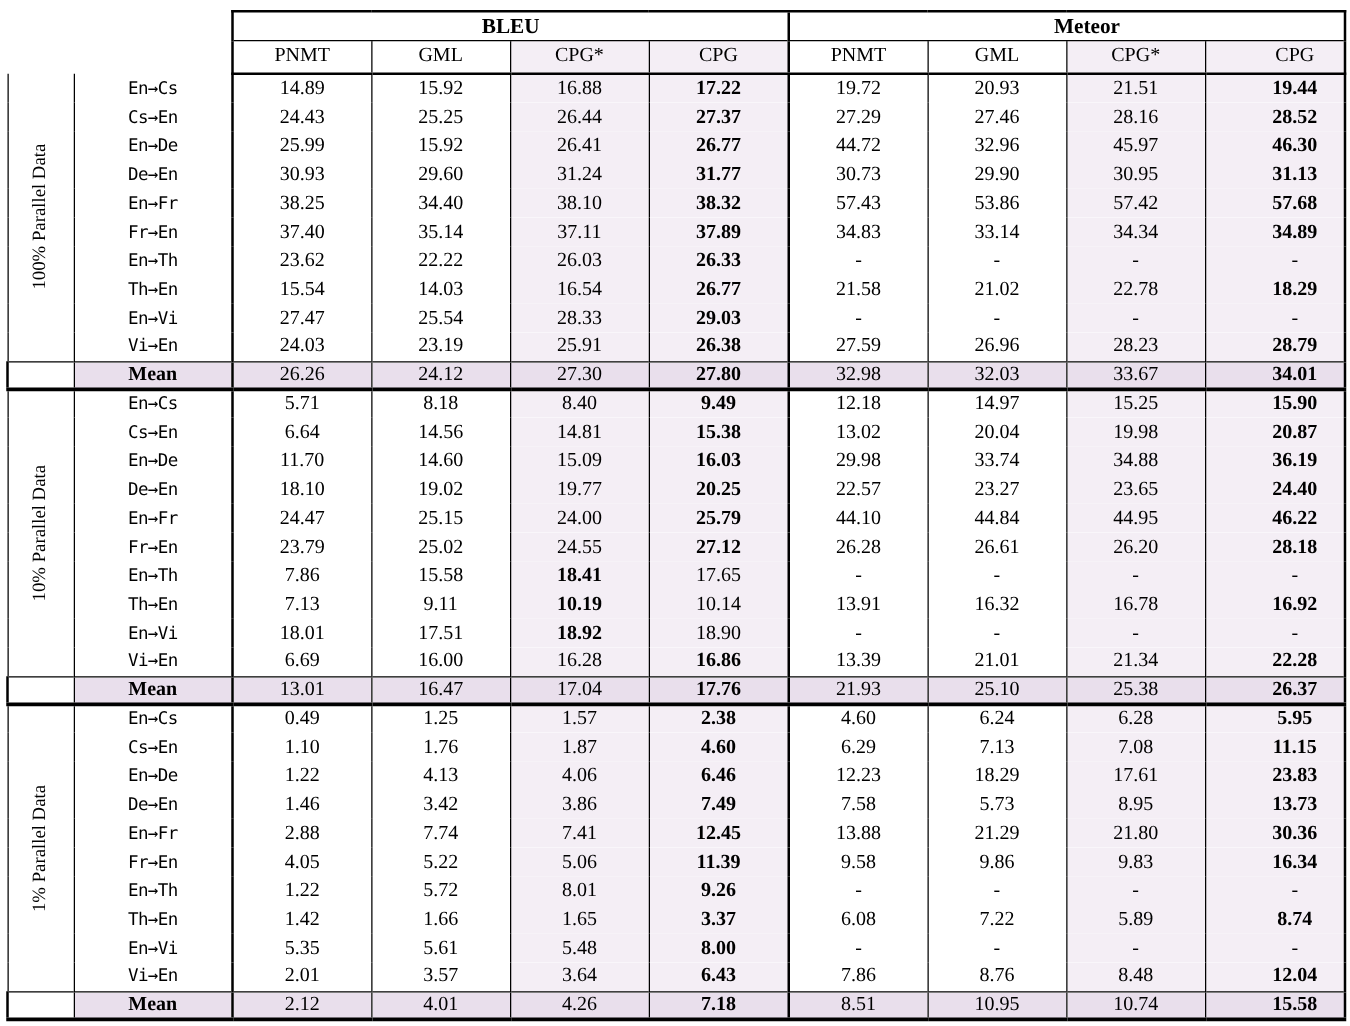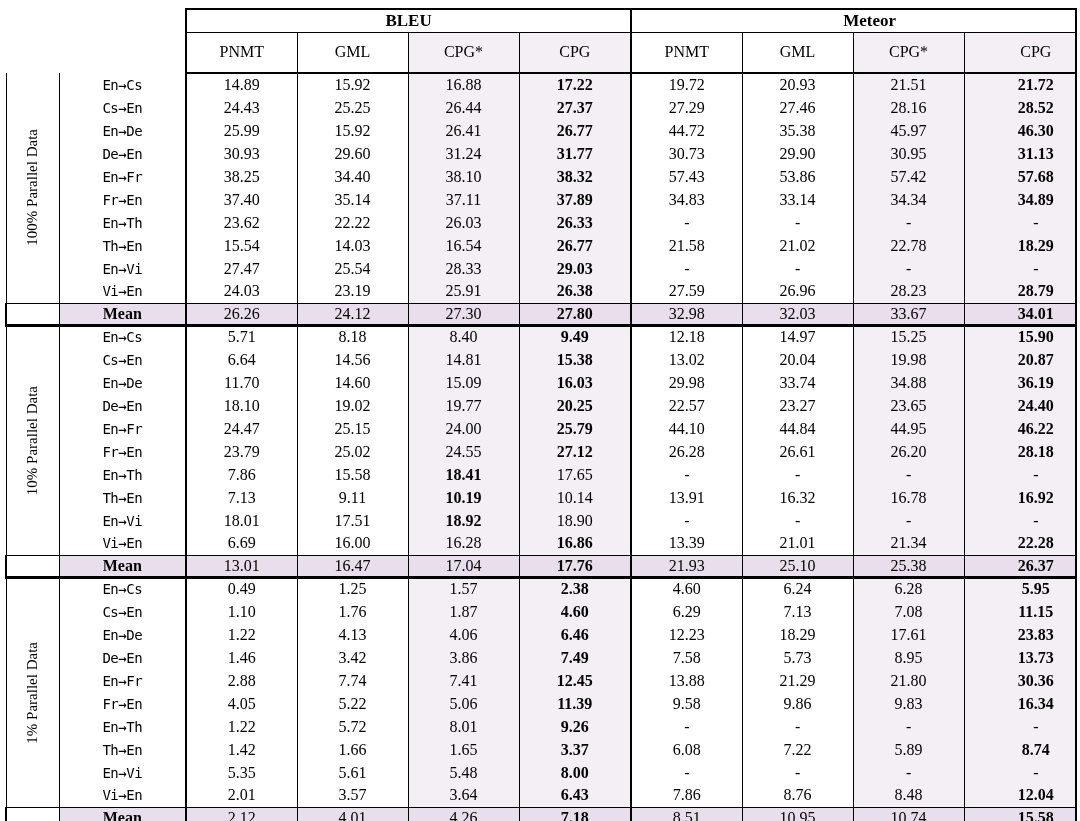--- a/index.html
+++ b/index.html
@@ -9,21 +9,21 @@
     font-family: "Liberation Serif", serif; color: #000;
   }
   table.results {
     position: absolute; left: 5px; top: 8px; width: 1070px;
     border-collapse: collapse; table-layout: fixed;
   }
   th, td { padding: 0; margin: 0; text-align: center; vertical-align: middle; overflow: hidden; }
 
   
   tr.group-row { height: 23px; }
-  tr.method-row { height: 41px; }
+  tr.method-row { height: 27px; }
   tr.group-row th {
     border: 1px solid #000; border-top: 2.5px solid #000;
     font-size: 17px; font-weight: bold;
   }
   tr.method-row th {
     border: 1px solid #000; border-bottom: 2px solid #000;
     font-size: 16px; font-weight: normal;
   }
   .corner { border: none !important; background: #fff; }
 
@@ -96,41 +96,41 @@
             <div class="vlabel">100% Parallel Data</div>
           </td>
           <td class="pair">En→Cs</td>
           <td class="score thickL">14.89</td>
           <td class="score">15.92</td>
           <td class="score shade">16.88</td>
           <td class="score shade bold">17.22</td>
           <td class="score thickL">19.72</td>
           <td class="score">20.93</td>
           <td class="score shade">21.51</td>
-          <td class="score shade bold thickR">21.72</td>
+          <td class="score shade bold thickR">19.44</td>
         </tr>
         <tr class="data-row">
           <td class="pair">Cs→En</td>
           <td class="score thickL">24.43</td>
           <td class="score">25.25</td>
           <td class="score shade">26.44</td>
           <td class="score shade bold">27.37</td>
           <td class="score thickL">27.29</td>
           <td class="score">27.46</td>
           <td class="score shade">28.16</td>
           <td class="score shade bold thickR">28.52</td>
         </tr>
         <tr class="data-row">
           <td class="pair">En→De</td>
           <td class="score thickL">25.99</td>
           <td class="score">15.92</td>
           <td class="score shade">26.41</td>
           <td class="score shade bold">26.77</td>
           <td class="score thickL">44.72</td>
-          <td class="score">35.38</td>
+          <td class="score">32.96</td>
           <td class="score shade">45.97</td>
           <td class="score shade bold thickR">46.30</td>
         </tr>
         <tr class="data-row">
           <td class="pair">De→En</td>
           <td class="score thickL">30.93</td>
           <td class="score">29.60</td>
           <td class="score shade">31.24</td>
           <td class="score shade bold">31.77</td>
           <td class="score thickL">30.73</td>

